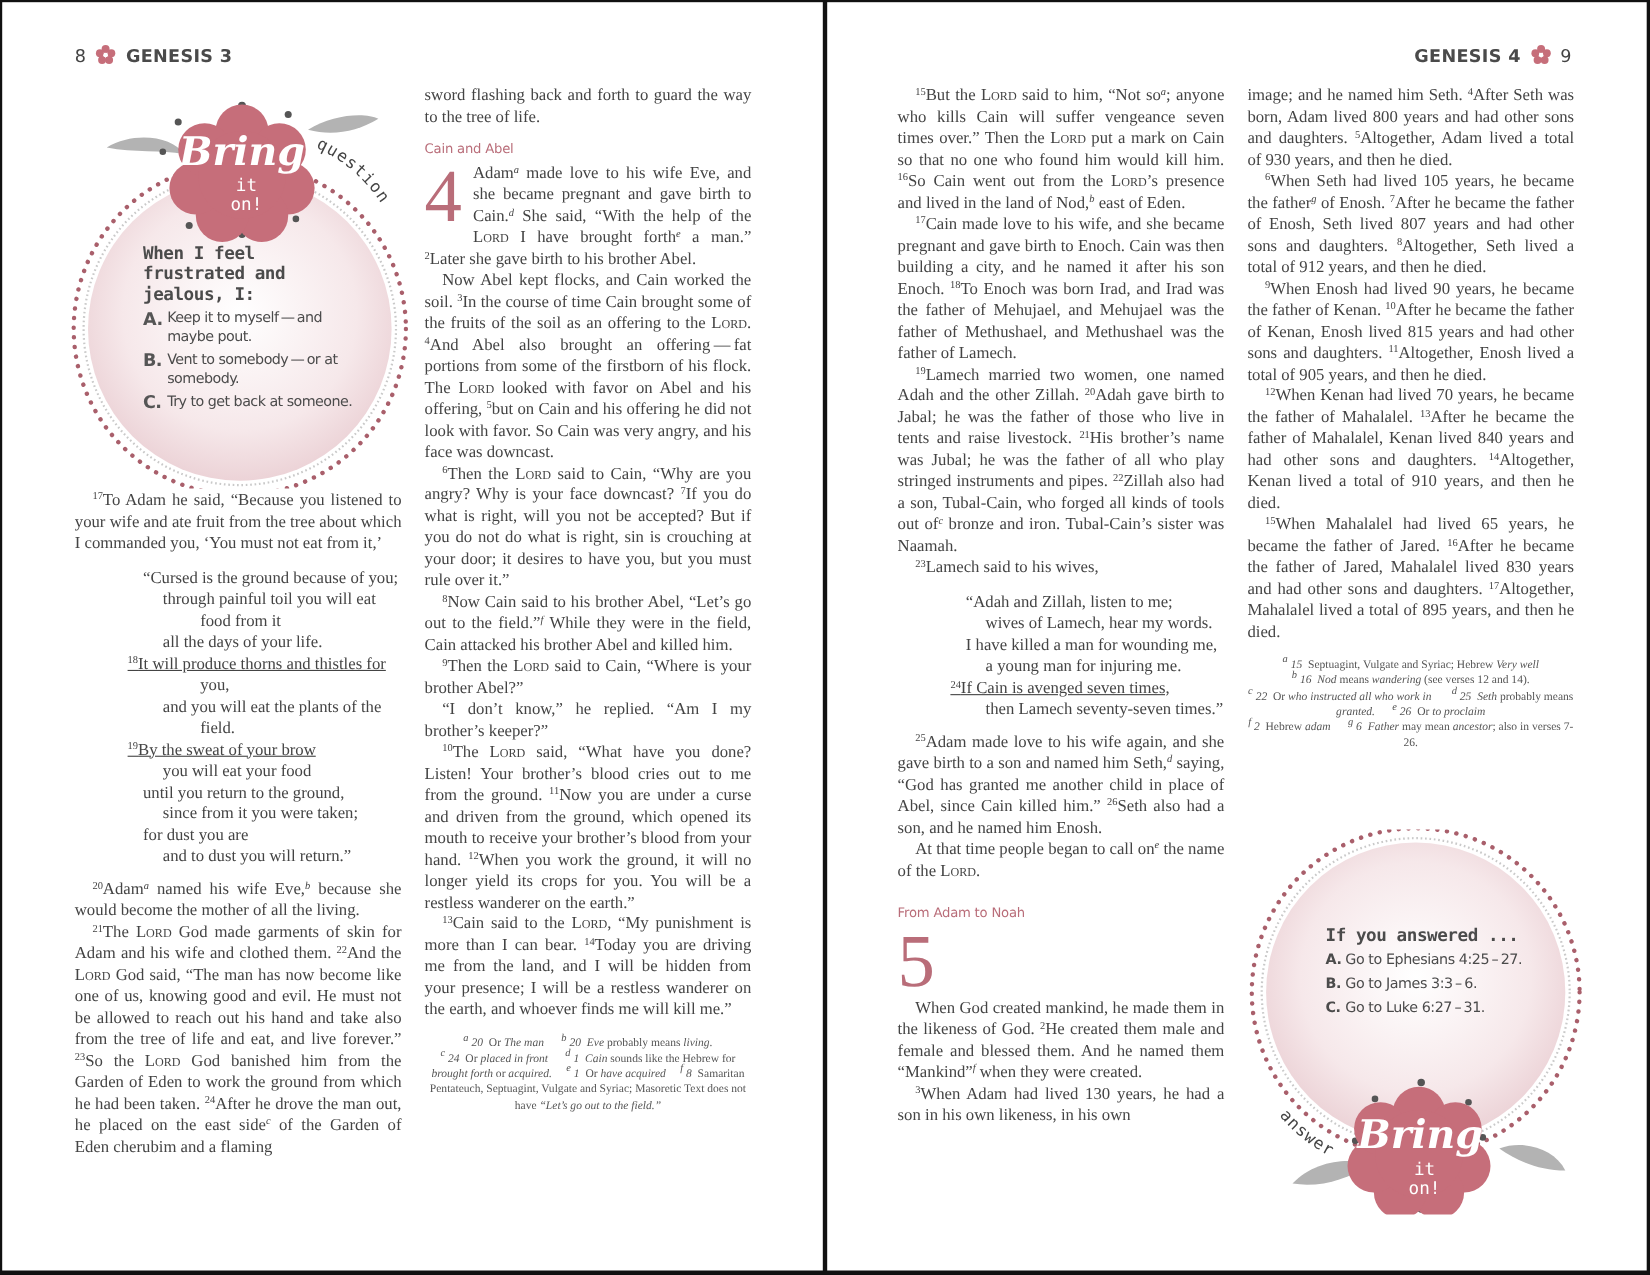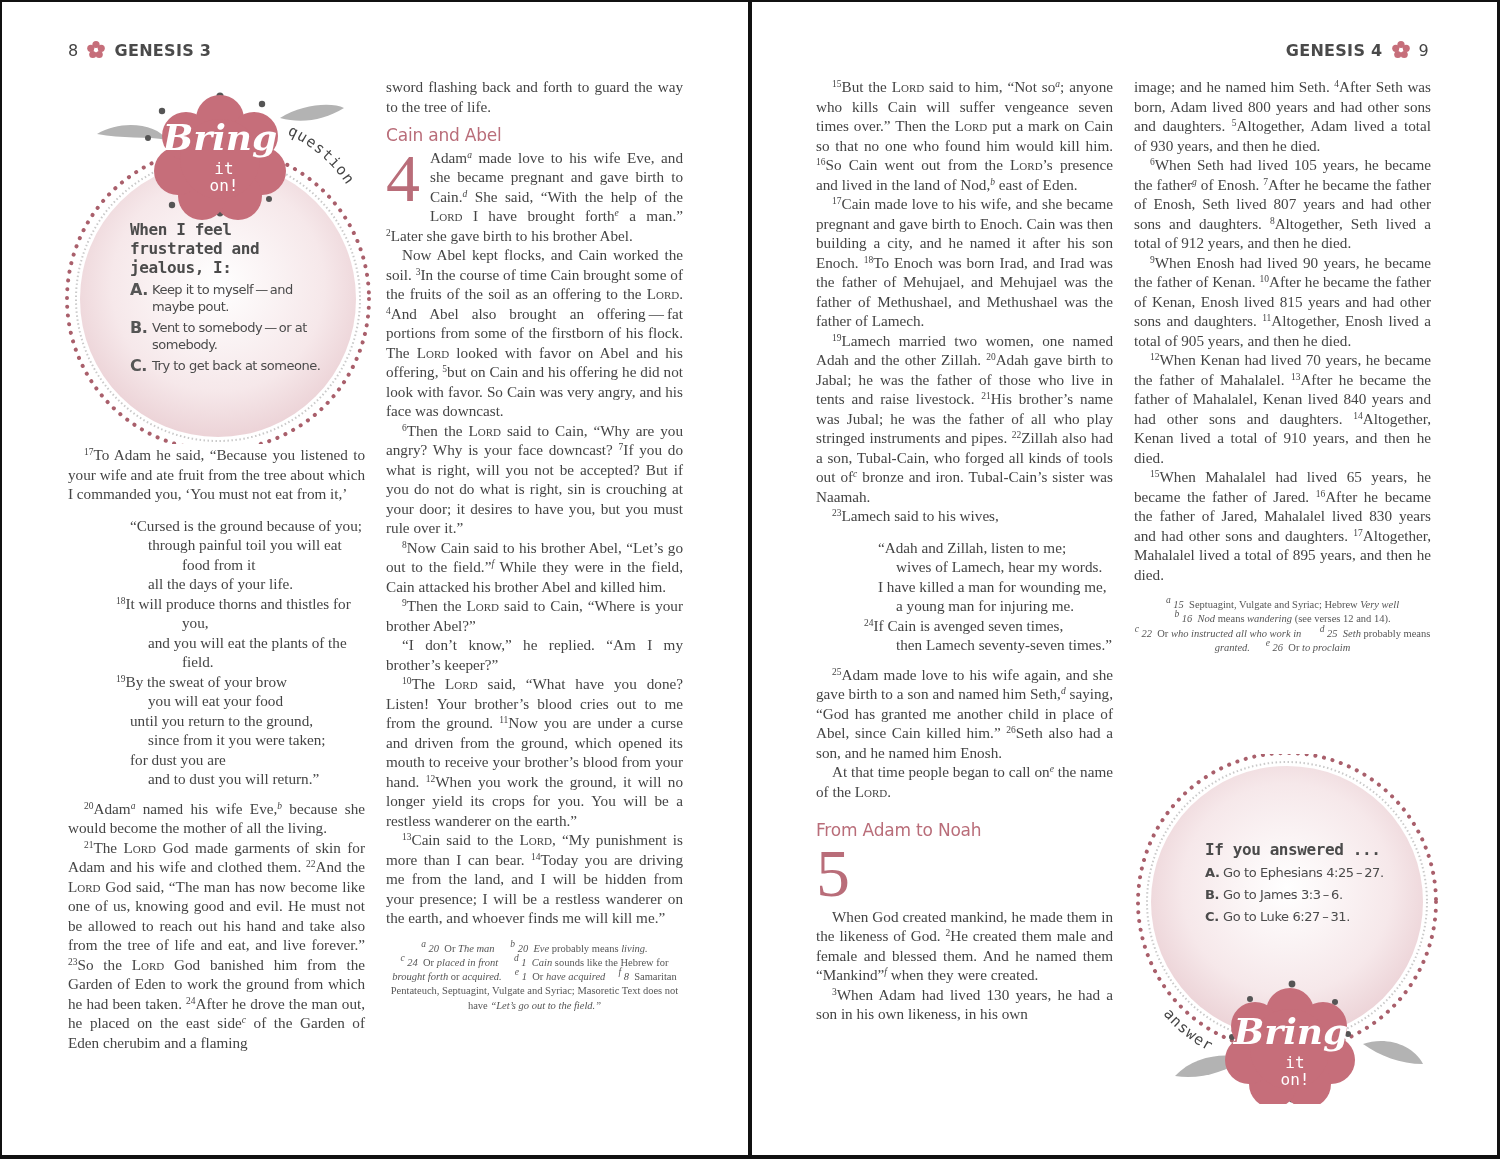--- a/index.html
+++ b/index.html
@@ -21,23 +21,23 @@
   .col p.ind { text-indent: 16px; }
   .col p.first { text-indent: 0; }
   sup { font-size: 9.5px; vertical-align: 5px; line-height: 0; }
   sup.fn { font-style: italic; }
   .sc { font-variant: small-caps; }
   .poetry { margin: 12px 0 10px 0; text-align: left; }
   .poetry div { white-space: nowrap; margin-left: 46px; }
   .poetry .l1 { padding-left: 16px; }
   .poetry .l2 { padding-left: 34px; }
   .poetry .l3 { padding-left: 68px; }
-  .poetry .l0 { padding-left: 2px; }
-
-  .section-head { font-family: "DejaVu Sans", sans-serif; font-weight: normal; color: #b96d79; font-size: 17px; margin: 10px 0 2px 0; letter-spacing: -0.2px; }
+  .poetry .l0 { padding-left: 2px; text-decoration: underline; }
+
+  .section-head { font-family: "DejaVu Sans", sans-serif; font-weight: normal; color: #b96d79; font-size: 12px; margin: 10px 0 2px 0; letter-spacing: -0.2px; }
   .dropcap { float: left; font-family: "Liberation Serif", serif; font-size: 68px; line-height: 52px; color: #b96d79; margin: 4px 10px 0 0; height: 56px; }
   .footnotes { font-size: 10.5px; line-height: 14.3px; color: #555; margin-top: 14px; text-align: center; }
   .footnotes i { font-style: italic; }
 
   
   .badge { position: absolute; }
   .badge svg { position: absolute; left: 0; top: 0; }
   .badge-text { position: absolute; font-family: "DejaVu Sans Mono", monospace; color: #4b4b4b; }
   .q-title { font-size: 16px; font-weight: bold; line-height: 19px; letter-spacing: -0.4px; }
   .q-item { display: flex; font-size: 13px; line-height: 17px; margin-top: 4px; letter-spacing: -0.5px; font-family: "DejaVu Sans", sans-serif; }
@@ -219,20 +219,24 @@
       <p class="ind"><sup>12</sup><span>When Kenan had lived 70 years, he became the father of Mahalalel. </span><sup>13</sup><span>After he became the father of Mahalalel, Kenan lived 840 years and had other sons and daughters. </span><sup>14</sup><span>Altogether, Kenan lived a total of 910 years, and then he died.</span></p>
       <p class="ind"><sup>15</sup><span>When Mahalalel had lived 65 years, he became the father of Jared. </span><sup>16</sup><span>After he became the father of Jared, Mahalalel lived 830 years and had other sons and daughters. </span><sup>17</sup><span>Altogether, Mahalalel lived a total of 895 years, and then he died.</span></p>
       <div class="footnotes">
         <div><sup class="fn">a</sup> <i>15</i>&nbsp; <span>Septuagint, Vulgate and Syriac; Hebrew </span><i>Very well</i></div>
         <div><sup class="fn">b</sup> <i>16</i>&nbsp; <i>Nod</i><span> means </span><i>wandering</i><span> (see verses 12 and 14).</span></div>
         <div>
           <span><sup class="fn">c</sup> <i>22</i>&nbsp; <span>Or </span><i>who instructed all who work in</i></span>&nbsp;&nbsp;&nbsp;&nbsp;&nbsp;&nbsp;
           <span><sup class="fn">d</sup> <i>25</i>&nbsp; <i>Seth</i><span> probably means </span><i>granted.</i></span>&nbsp;&nbsp;&nbsp;&nbsp;&nbsp;
           <span><sup class="fn">e</sup> <i>26</i>&nbsp; <span>Or </span><i>to proclaim</i></span>
         </div>
+        <div>
+          <span><sup class="fn">f</sup> <i>2</i>&nbsp; <span>Hebrew </span><i>adam</i></span>&nbsp;&nbsp;&nbsp;&nbsp;&nbsp;
+          <span><sup class="fn">g</sup> <i>6</i>&nbsp; <i>Father</i><span> may mean </span><i>ancestor</i><span>; also in verses 7-26.</span></span>
+        </div>
       </div>
     </div>
 
     <div class="badge" style="left:383px; top:752px; width:310px; height:350px;">
       <svg width="310" height="350" viewBox="0 0 310 350">
         <defs>
           <radialGradient id="ag" cx="50%" cy="45%" r="55%">
             <stop offset="0%" stop-color="#ffffff"></stop>
             <stop offset="70%" stop-color="#f6e8ea"></stop>
             <stop offset="100%" stop-color="#ecd3d7"></stop>

